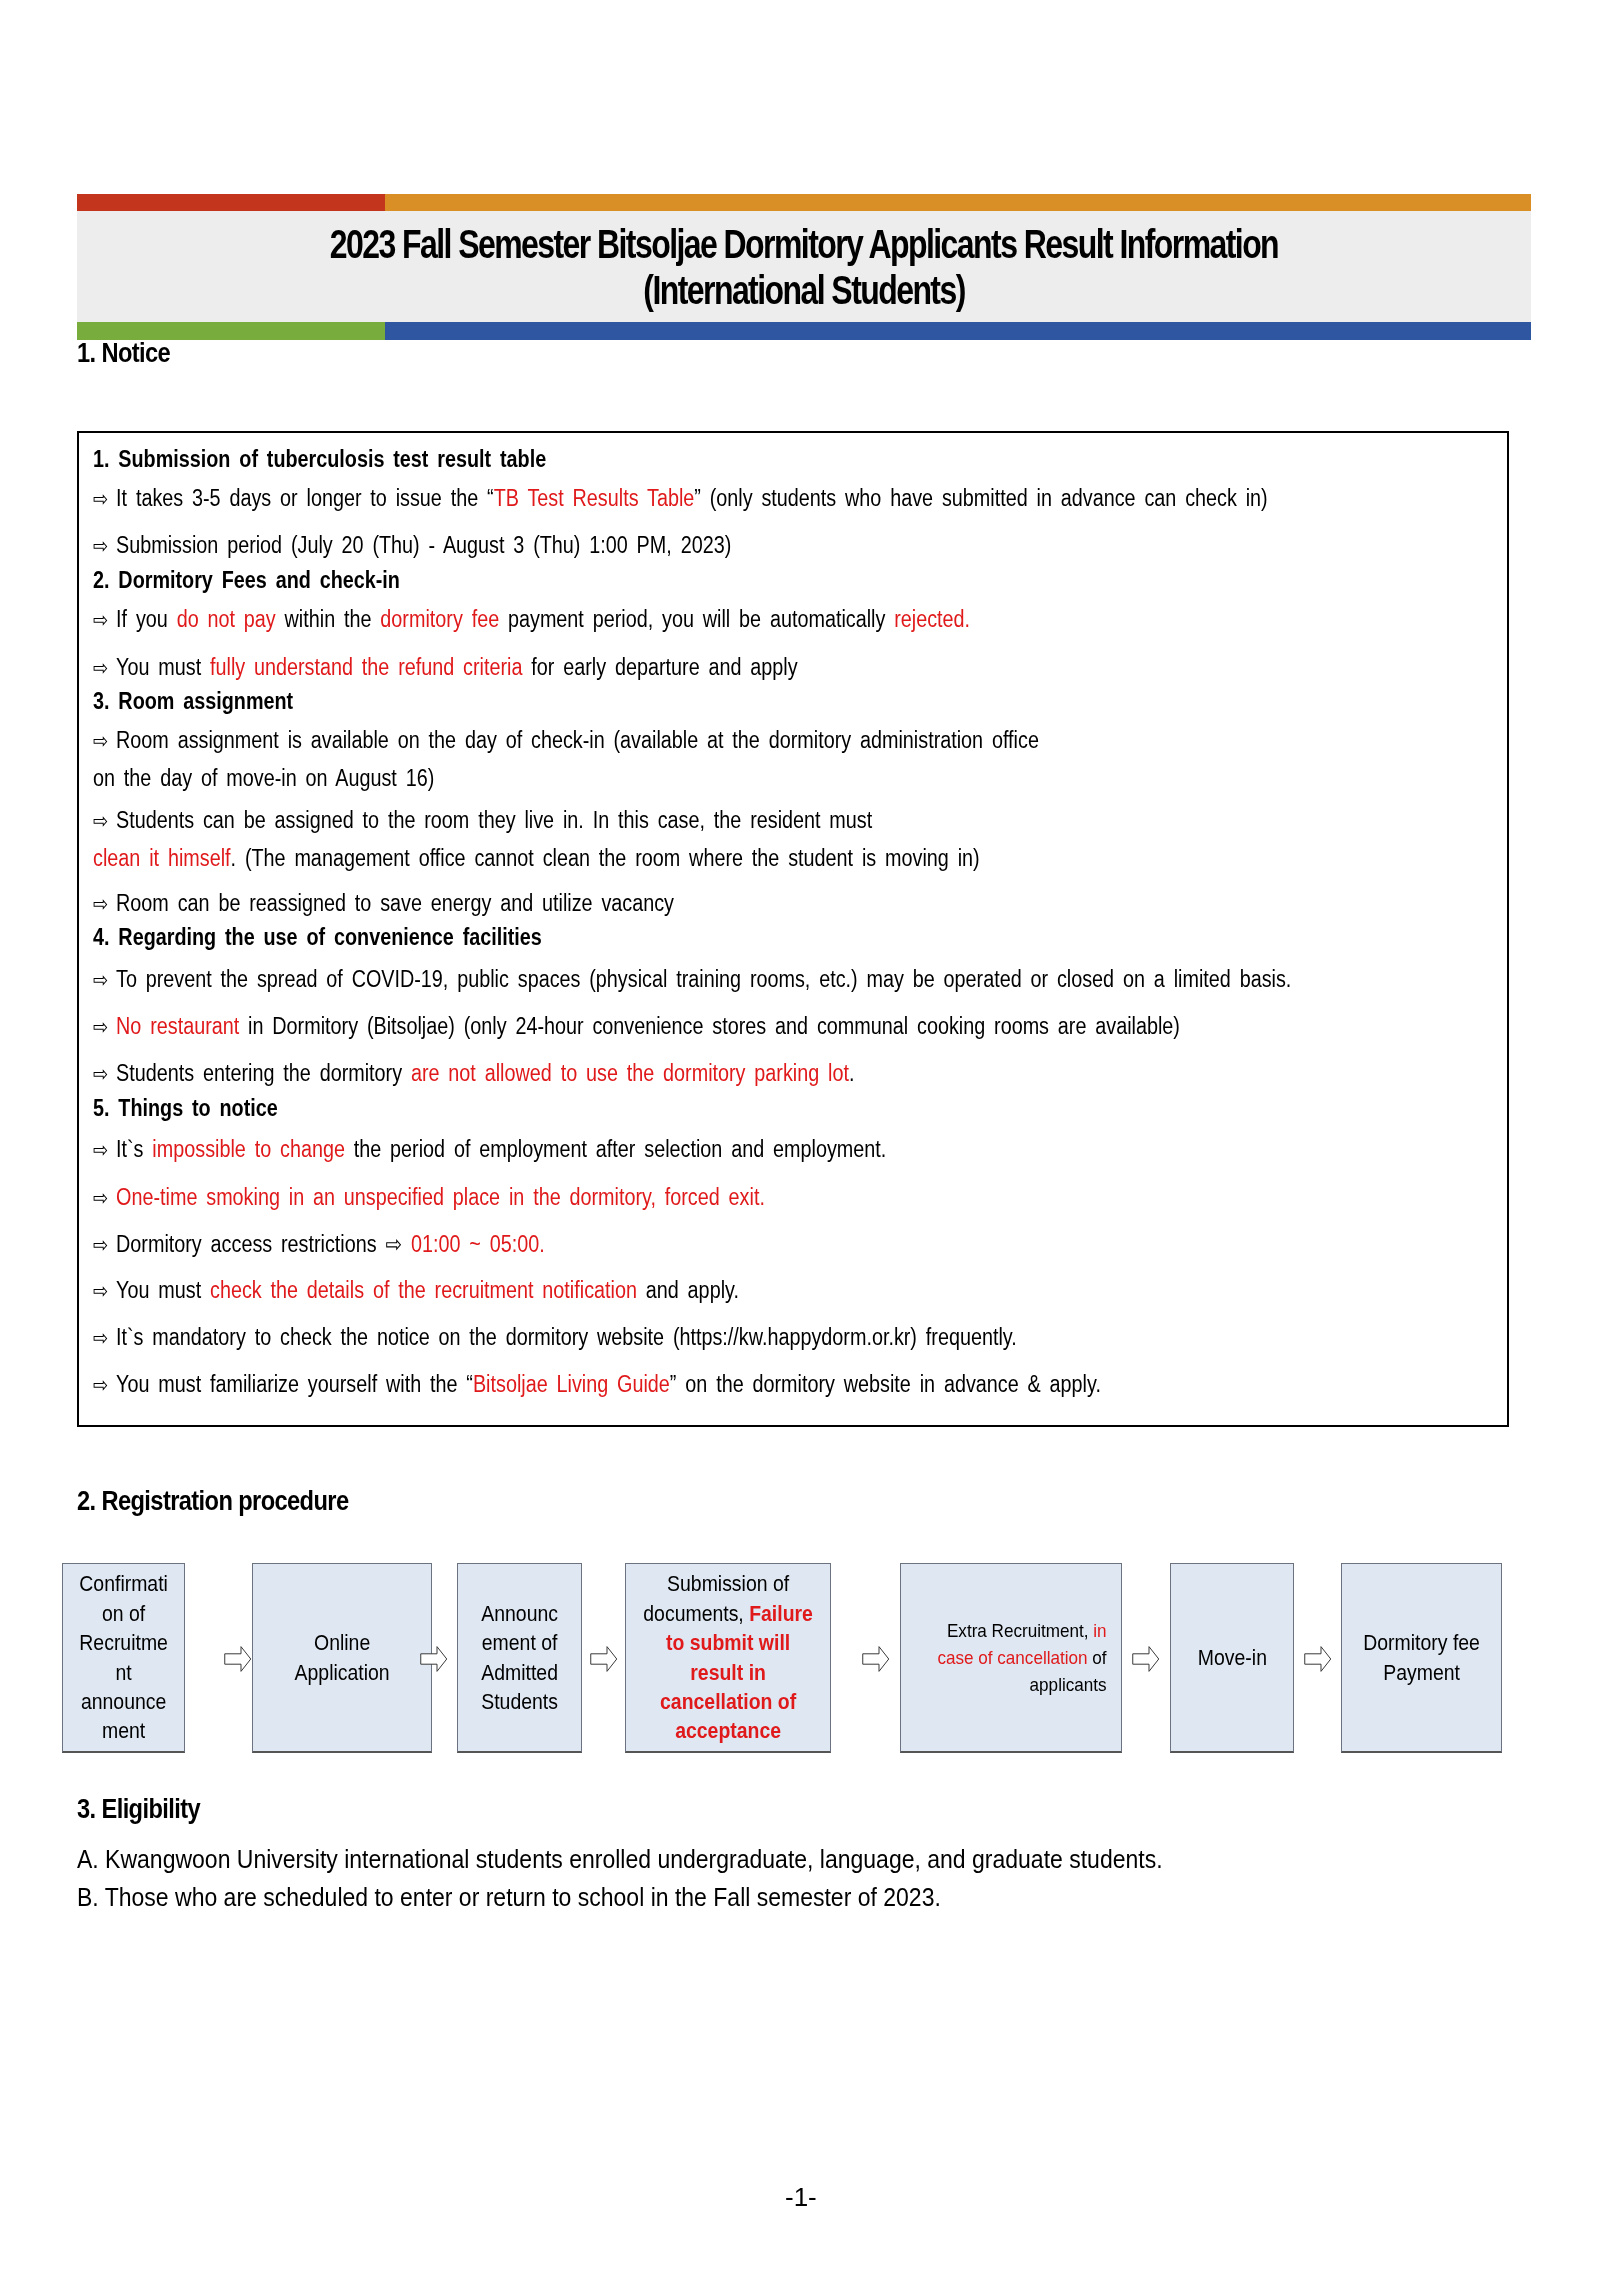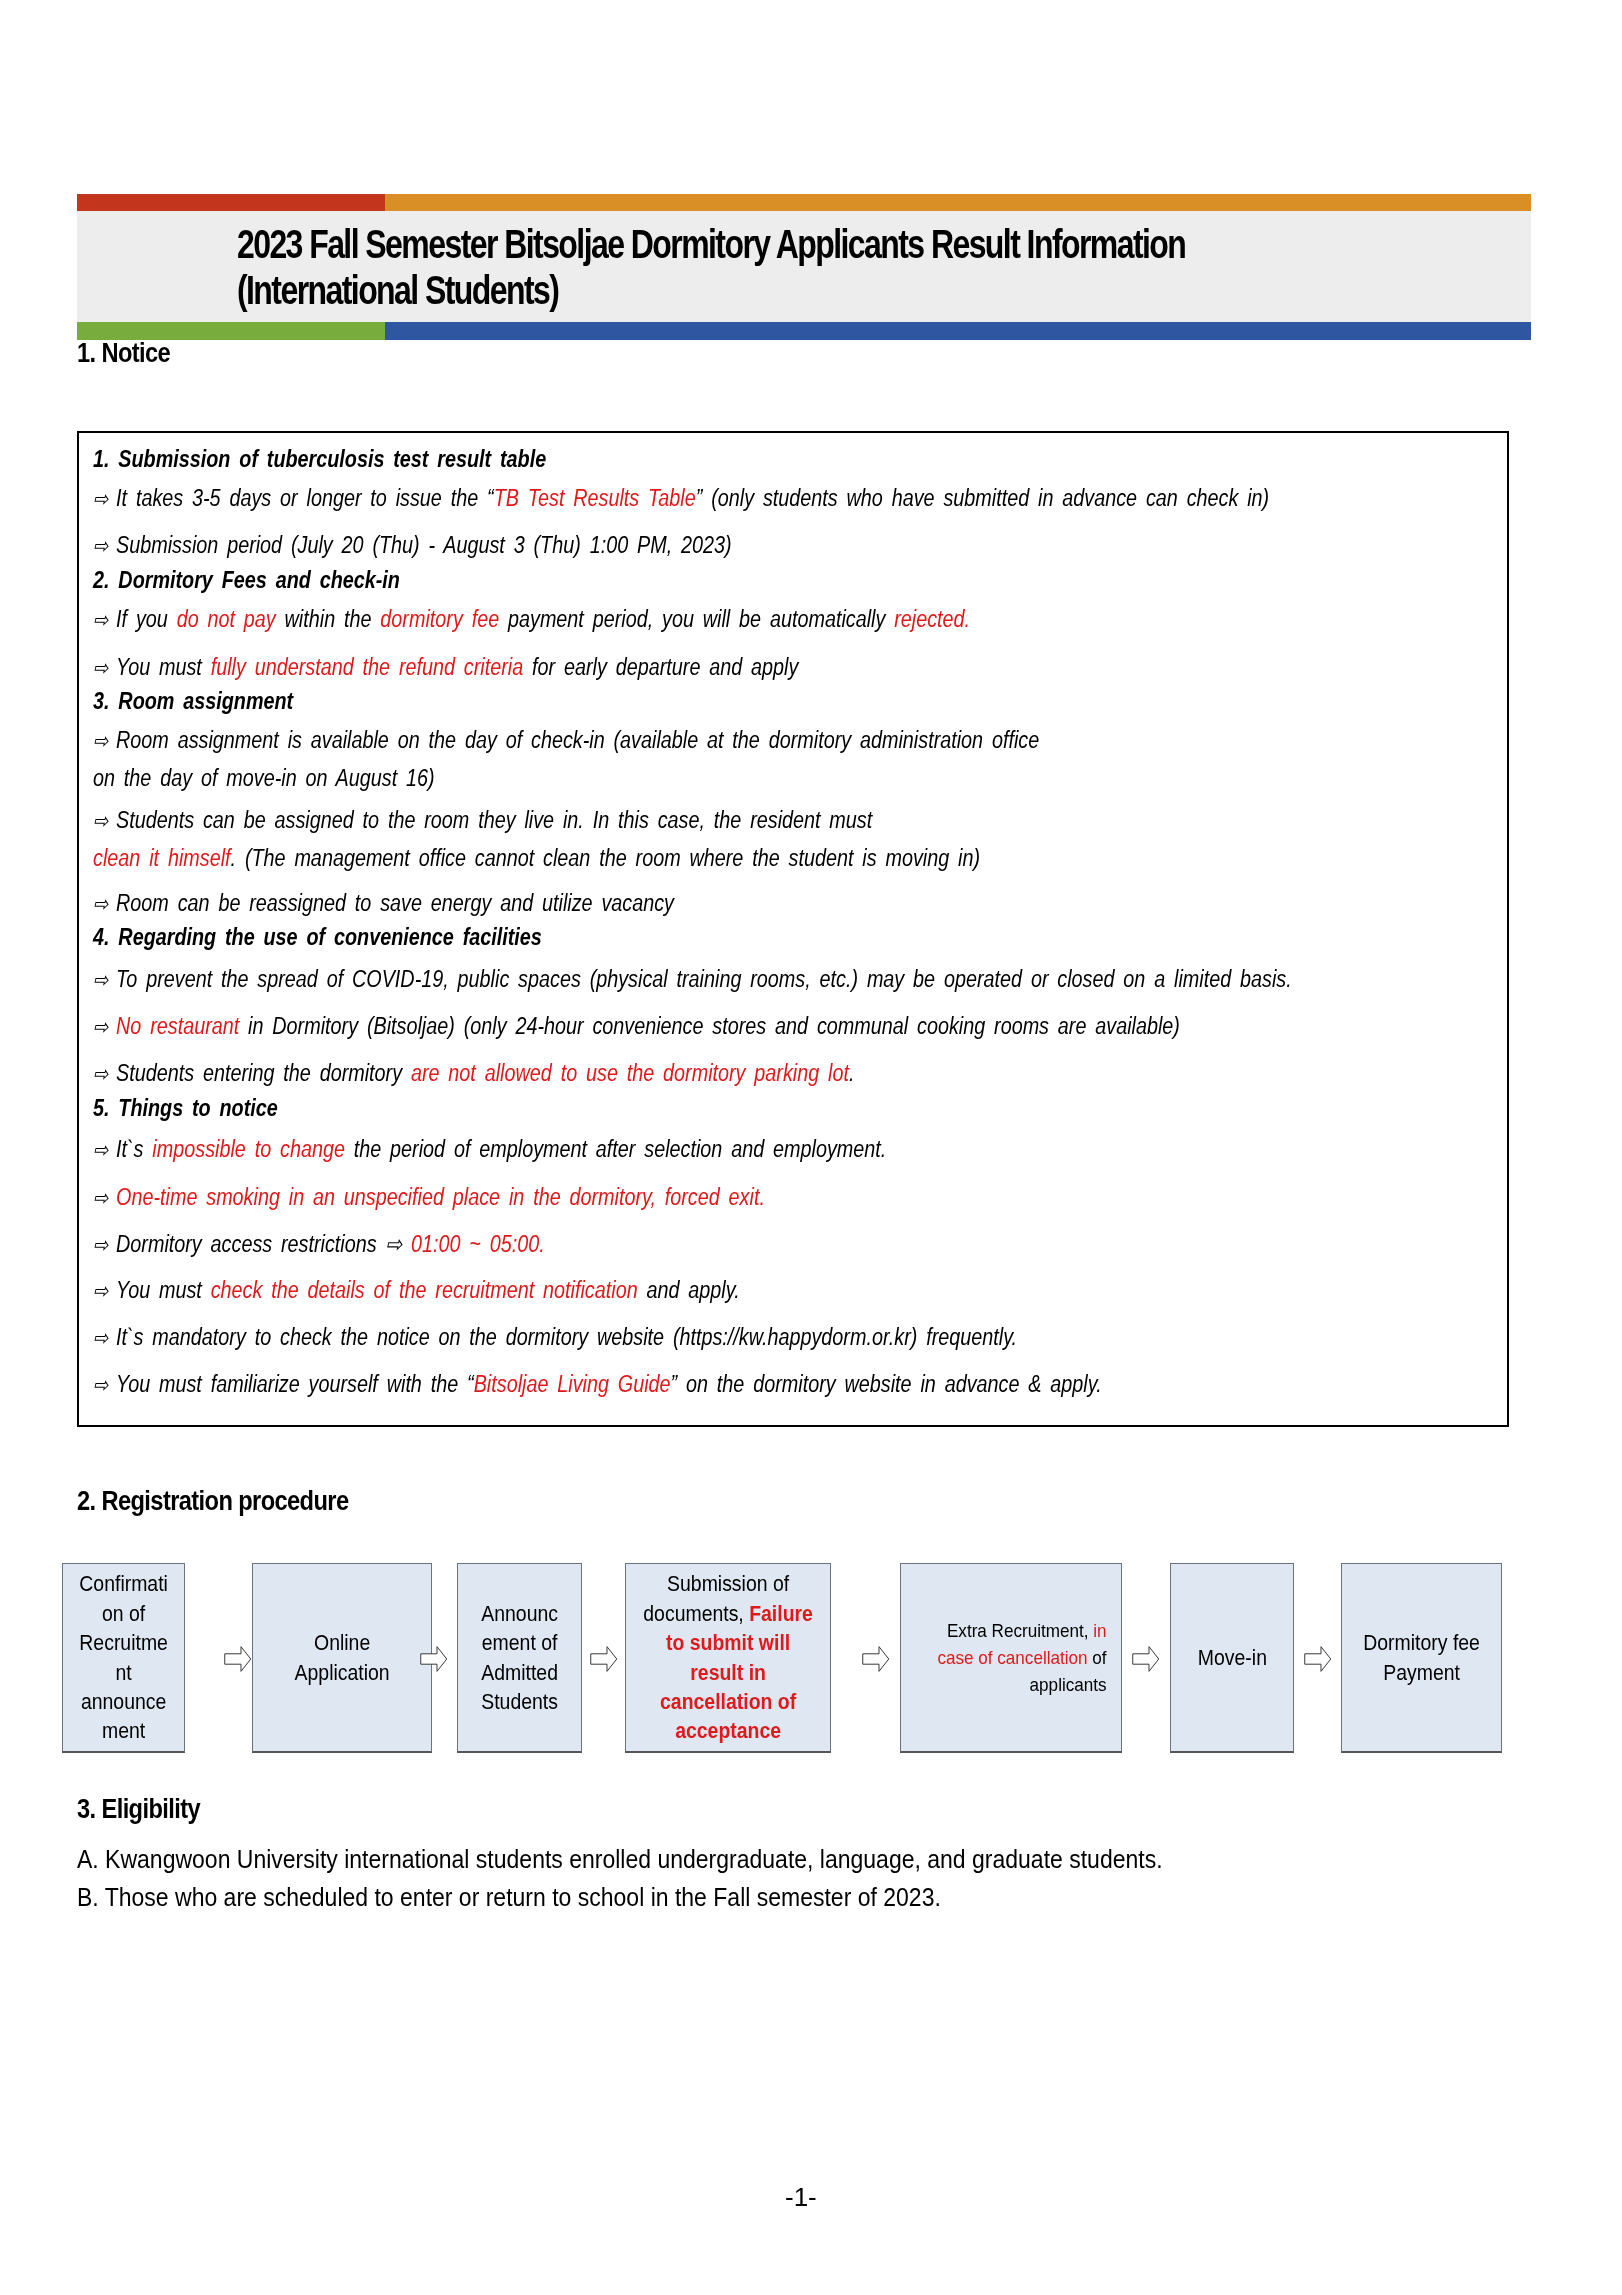--- a/index.html
+++ b/index.html
@@ -3,32 +3,32 @@
 <meta charset="utf-8">
 <style>
   html, body { margin:0; padding:0; background:#ffffff; }
   body { width:1623px; height:2295px; position:relative; overflow:hidden;
          font-family:"Liberation Sans", sans-serif; color:#000; }
   
   .bar { position:absolute; height:17.7px; }
   #bar-top-left { left:77px; top:194px; width:308px; background:#c4351d; }
   #bar-top-right { left:385px; top:194px; width:1146px; background:#d98f25; }
   #banner { position:absolute; left:77px; top:211px; width:1454px; height:111px; background:#ededed;
-            display:flex; flex-direction:column; justify-content:center; }
+            display:flex; flex-direction:column; align-items:center; justify-content:center; }
   #bar-bot-left { left:77px; top:322px; width:308px; background:#78ad3e; }
   #bar-bot-right { left:385px; top:322px; width:1146px; background:#2f56a0; }
   .title-line { font-family:"Liberation Sans Narrow","Liberation Sans", sans-serif; font-weight:bold;
                 font-size:41px; line-height:46px; letter-spacing:-2px; transform:scaleX(0.78); white-space:nowrap; }
 
   .section-h { position:absolute; left:77px; font-weight:bold; font-size:27.5px; letter-spacing:-0.7px;
                transform-origin:left center; transform:scaleX(0.86); white-space:nowrap; }
 
   
   #notice-box { position:absolute; left:77px; top:431px; width:1432px; height:996px;
-                border:2.6px solid #000; box-sizing:border-box;font-style:italic; }
+                border:2.6px solid #000; box-sizing:border-box; }
   .nline { position:absolute; left:14.4px; font-size:23px; white-space:nowrap;
            transform-origin:left center; transform:scaleX(0.86); word-spacing:3.9px; }
   .nline.head { font-weight:bold; }
   .red { color:#e0191b; }
   .arrow { display:inline-block; margin-right:9.2px; font-size:21px; }
 
   
   .flow-box { position:absolute; top:1563px; height:190px; background:#dfe8f2; border:1.3px solid #6b7280;
               border-bottom:2px solid #555; box-sizing:border-box;
               display:flex; align-items:center; justify-content:center; text-align:center;

